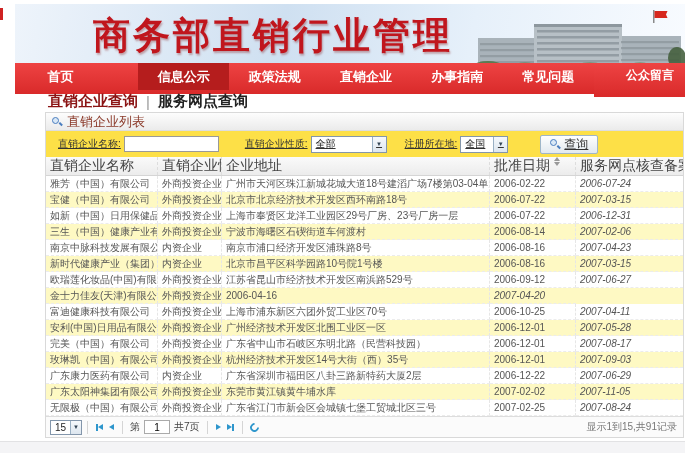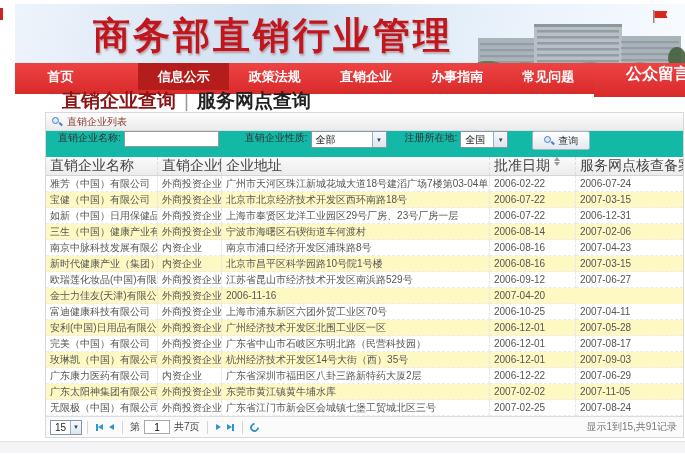--- a/index.html
+++ b/index.html
@@ -32,76 +32,76 @@
   }
   .nav-item {
     flex:1; text-align:center; line-height:27px; height:27px;
     color:#fff; font-size:13px; font-weight:bold; cursor:pointer; white-space:nowrap;
   }
   .nav-item.active { background:#b51d1d;margin-left:32px; }
   .nav-item.two-line {
     line-height:normal; padding-top:4px; height:34px; overflow:hidden;
     background:linear-gradient(#ee4343,#d92a2a);
   }
-  .nav-item.two-line span { display:inline-block; width:27px; font-size:16px; line-height:14px; }
+  .nav-item.two-line span { display:inline-block; width:27px; font-size:12px; line-height:14px; }
 
   
   .subnav { position:absolute; left:48px; top:92px; height:18px; display:flex; align-items:center;
-            font-size:19px; font-weight:bold;margin-left:14px; }
+            font-size:15px; font-weight:bold; }
   .subnav .primary { color:#8b1414; cursor:pointer; }
   .subnav .sep { color:#999; margin:0 8px; font-weight:normal; }
   .subnav .secondary { color:#222; cursor:pointer; }
 
   
   .panel { position:absolute; left:45px; top:112px; width:639px; border:1px solid #d9d9d9; background:#fff; }
   .panel-hdr {
     height:18px; display:flex; align-items:center; gap:5px; padding-left:6px;
     background:linear-gradient(#fdfdfd,#ebebeb); border-bottom:1px solid #ddd;
-    font-size:10px; color:#8b3a2a;
+    font-size:13px; color:#8b3a2a;
   }
   .mag { position:relative; width:10px; height:10px; display:inline-block; }
   .mag::before { content:""; position:absolute; left:0; top:0; width:5px; height:5px;
     border:1.5px solid #4a7dbf; border-radius:50%; background:#d9e8f6; }
   .mag::after { content:""; position:absolute; left:6.5px; top:6.5px; width:3.5px; height:1.5px;
     background:#4a7dbf; transform:rotate(45deg); }
 
   
-  .search-row { height:26px; display:flex; align-items:flex-start; font-size:10px; color:#333;
-    padding-left:12px; background:#14b8a6; }
+  .search-row { height:26px; display:flex; align-items:center; font-size:10px; color:#333;
+    padding-left:12px; background:#fde047;text-decoration:underline; }
   .search-row label { white-space:nowrap; }
   .txt-input { width:95px; height:16px; border:1px solid #999; margin-left:3px; font-size:10px; padding:0 2px; }
   .sel { display:flex; align-items:center; height:17px; border:1px solid #8396ab; background:#fff; margin-left:3px; cursor:pointer; }
   .sel .val { padding:0 4px; font-size:10px; color:#222; }
   .sel .arrow { width:14px; height:15px; margin-left:auto; border-left:1px solid #9ab0c4;
     background:linear-gradient(#f6f9fc,#dde6ef); display:flex; align-items:center; justify-content:center;
     font-size:6px; color:#345; }
   .sel.type { width:76px; } .sel.region { width:48px; }
   .ml1 { margin-left:26px; } .ml2 { margin-left:18px; }
-  .search-btn { margin-left:24px; width:58px; height:19px; display:flex; align-items:center; justify-content:center; gap:4px;
+  .search-btn { margin-left:32px; width:58px; height:19px; display:flex; align-items:center; justify-content:center; gap:4px;
     border:1px solid #9fb6c9; border-radius:2px; background:linear-gradient(#ffffff,#e2e9ef);
-    font-size:10px; color:#333; cursor:pointer; }
+    font-size:12px; color:#333; cursor:pointer; }
 
   
   .thead, .tr { display:grid; grid-template-columns:112px 64px 268px 86px 107px; }
   .thead { height:19px; background:linear-gradient(#fafafa,#ececec); border-bottom:1px solid #d5d5d5; }
   .th { display:flex; padding:0 4px; font-size:14px; color:#444;
         border-right:1px dashed #ddd; white-space:nowrap; overflow:hidden; }
   .th:last-child { border-right:none; }
   .sort-icon { display:inline-flex; flex-direction:column; margin-left:4px; }
   .sort-icon .su { width:0; height:0; border-left:3px solid transparent; border-right:3px solid transparent;
     border-bottom:4px solid #999; margin-bottom:1px; }
   .sort-icon .sd { width:0; height:0; border-left:3px solid transparent; border-right:3px solid transparent;
     border-top:4px solid #999; }
   .tbody { background:#fff; }
   .tr { height:16px; cursor:default; }
   .tr.even { background:#fef9c3; }
   .td { font-size:10px; color:#555; line-height:15px; padding:0 4px;
         border-right:1px dashed #e6e6e6; border-bottom:1px dashed #ececec;
         white-space:nowrap; overflow:hidden; }
-  .td:last-child { border-right:none; }
+  .td:last-child { border-right:none;font-style:italic; }
 
   
   .pager { height:21px; display:flex; align-items:center; padding:0 6px 0 4px;
     background:#fbfbfb; border-top:1px solid #ddd; font-size:10px; color:#444; }
   .sel.pagesize { width:32px; height:15px; margin-left:0; }
   .sel.pagesize .arrow { width:12px; height:13px; }
   .psep { width:1px; height:13px; background:#d5d5d5; margin:0 5px; }
   .pico { display:inline-flex; align-items:center; margin:0 3px; cursor:pointer; }
   .t-left  { width:0; height:0; border-top:3.5px solid transparent; border-bottom:3.5px solid transparent; border-right:5px solid #2e96cc; }
   .t-right { width:0; height:0; border-top:3.5px solid transparent; border-bottom:3.5px solid transparent; border-left:5px solid #2e96cc; }
@@ -263,21 +263,21 @@
       <div class="tr">
         <div class="td">欧瑞莲化妆品(中国)有限公司</div>
         <div class="td">外商投资企业</div>
         <div class="td">江苏省昆山市经济技术开发区南浜路529号</div>
         <div class="td">2006-09-12</div>
         <div class="td">2007-06-27</div>
       </div>
       <div class="tr even">
         <div class="td">金士力佳友(天津)有限公司</div>
         <div class="td">外商投资企业</div>
-        <div class="td">2006-11-16</div>
+        <div class="td">2006-04-16</div>
         <div class="td">2007-04-20</div>
       </div>
       <div class="tr">
         <div class="td">富迪健康科技有限公司</div>
         <div class="td">外商投资企业</div>
         <div class="td">上海市浦东新区六团外贸工业区70号</div>
         <div class="td">2006-10-25</div>
         <div class="td">2007-04-11</div>
       </div>
       <div class="tr even">

